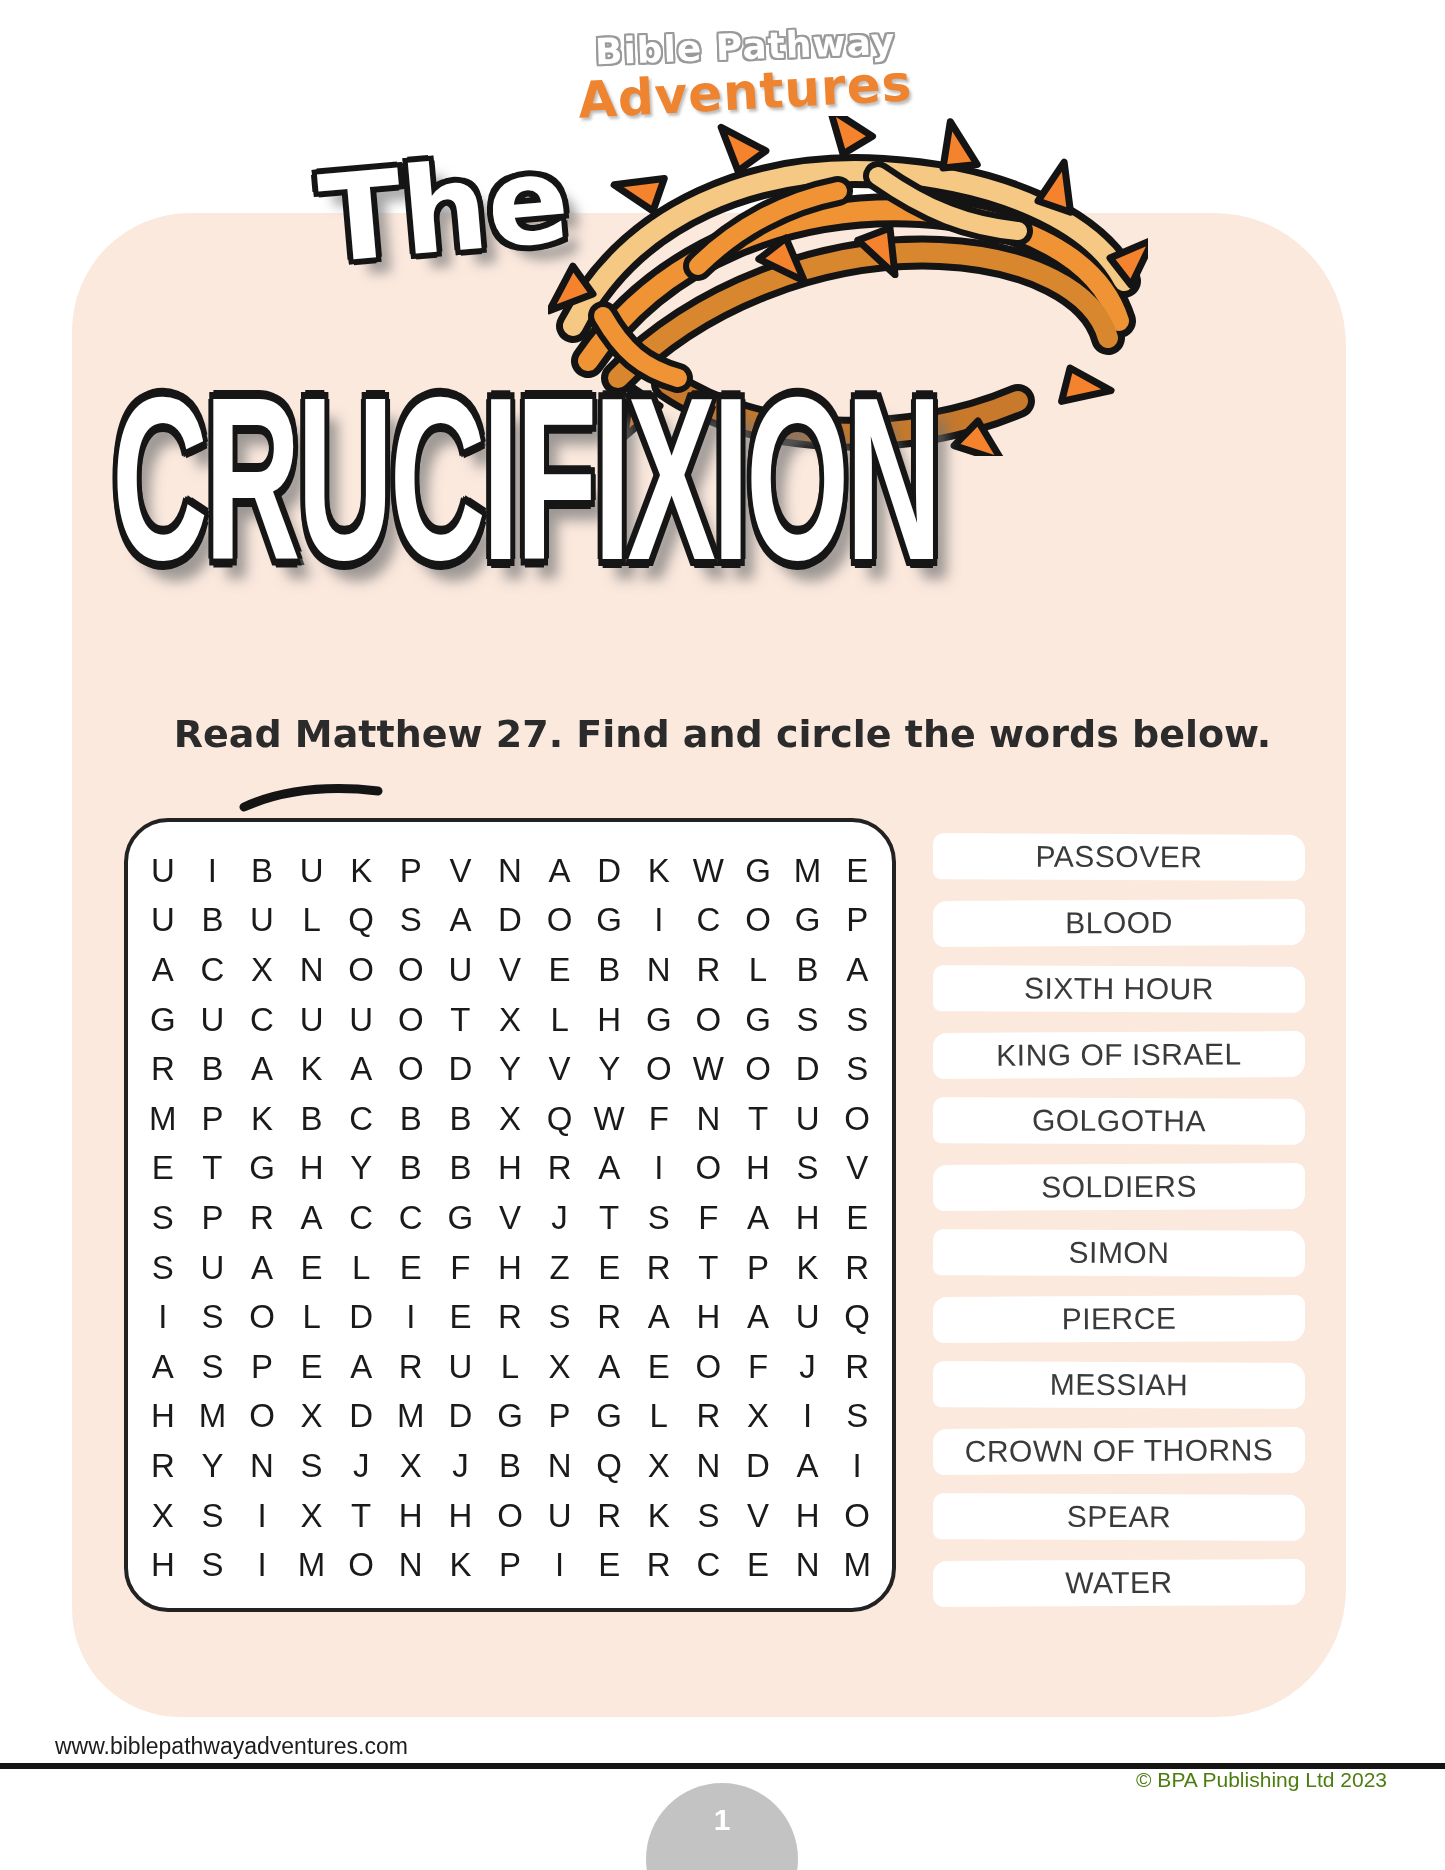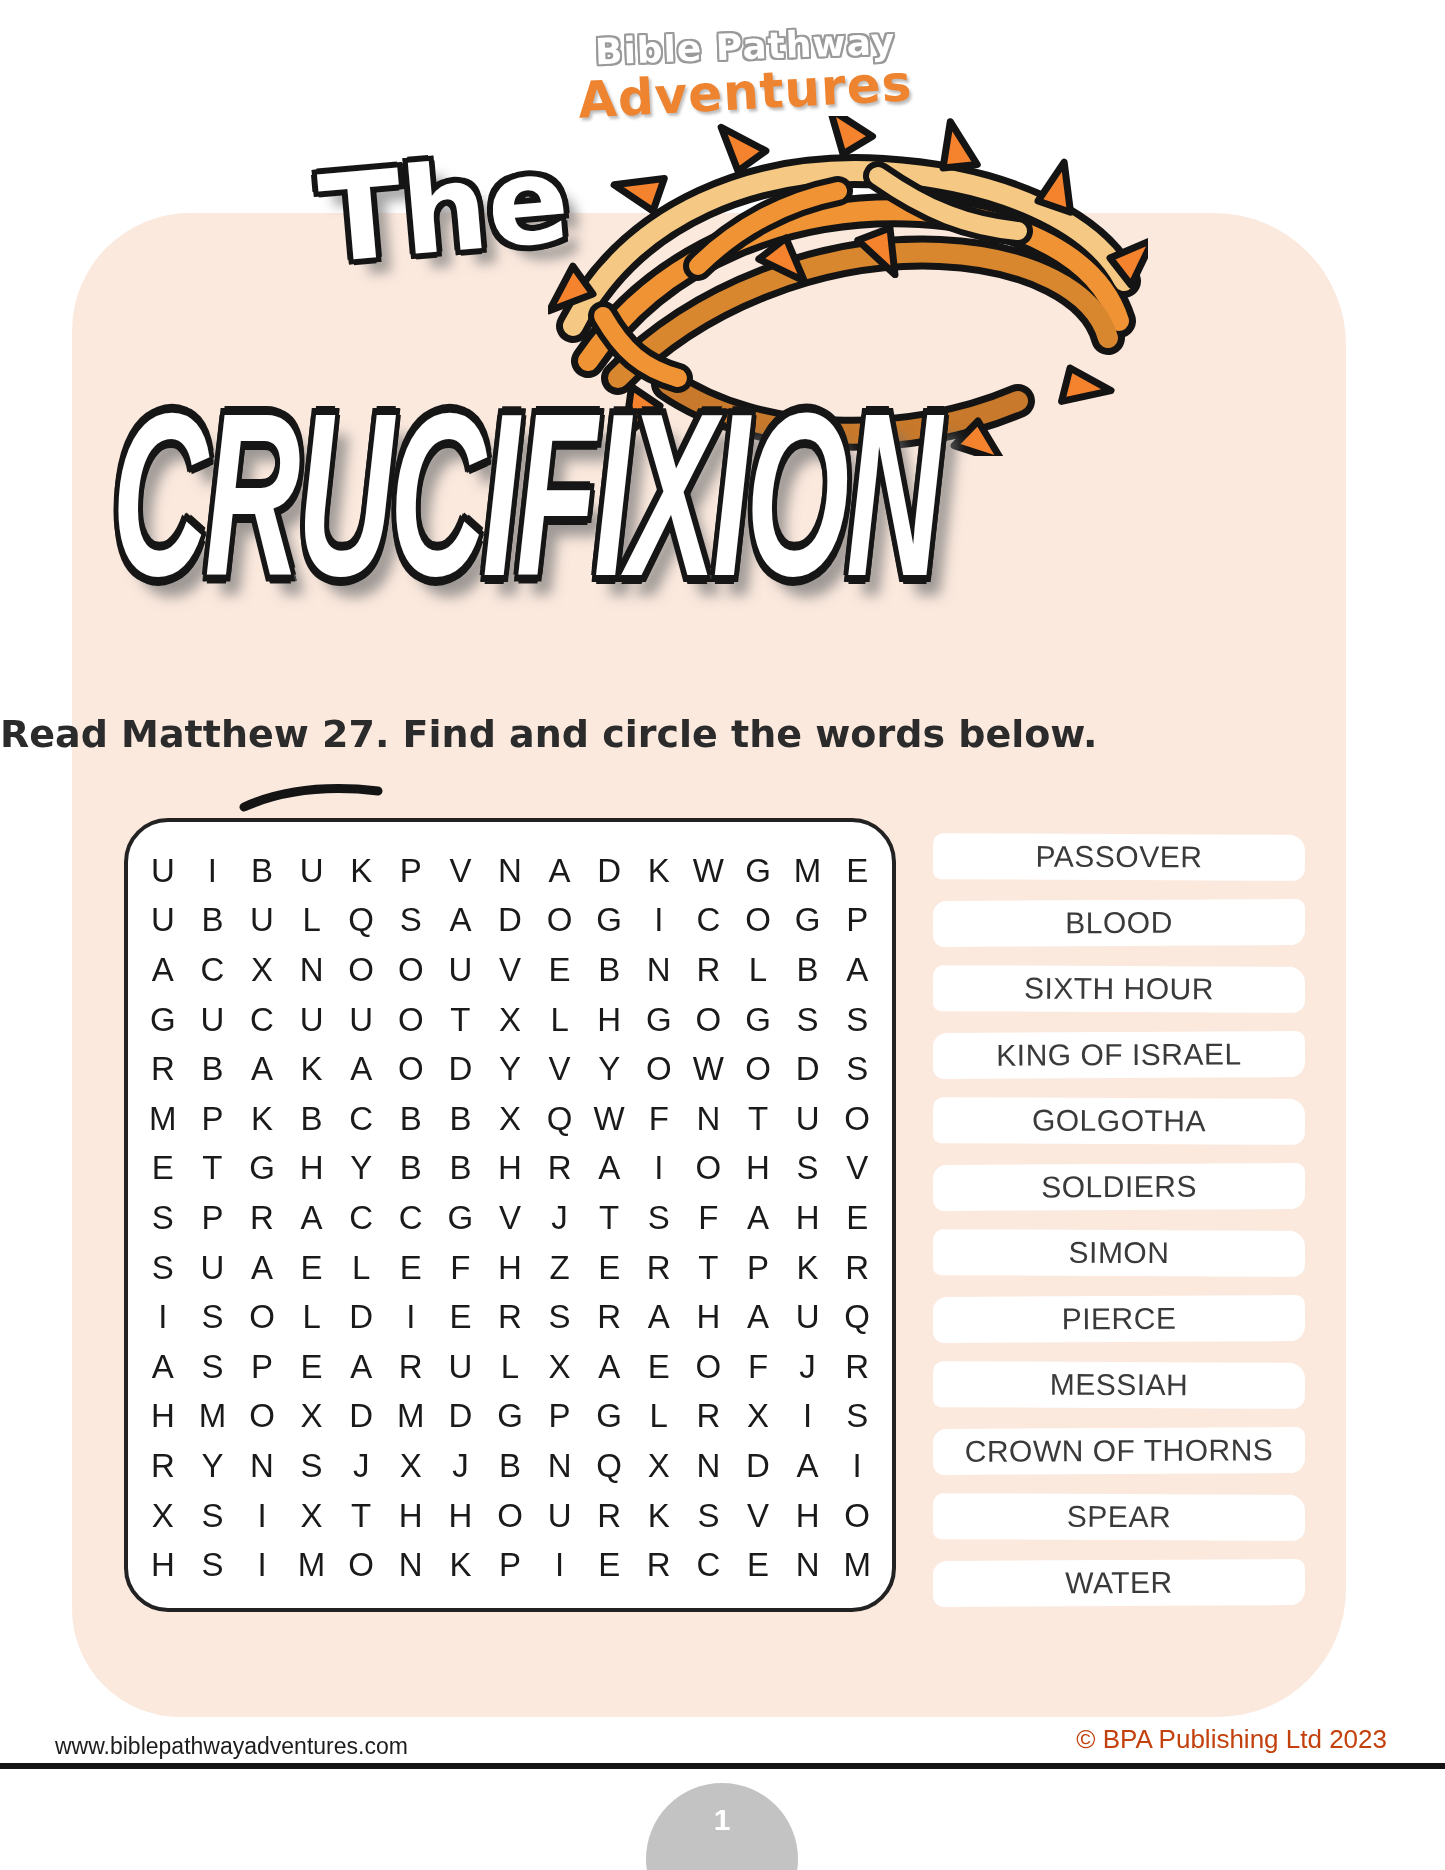--- a/index.html
+++ b/index.html
@@ -50,41 +50,41 @@
     transform:rotate(-5deg);
     -webkit-text-stroke:10px #151515;
     paint-order:stroke fill;
     text-shadow:
       -5px -5px 0 #151515, 5px -5px 0 #151515,
       -5px  5px 0 #151515, 5px  5px 0 #151515,
        0   -6px 0 #151515, 0    6px 0 #151515,
       -6px  0   0 #151515, 6px  0   0 #151515,
       14px 16px 12px rgba(120,120,120,.65);
   }
-  .main-title { position:absolute; left:112px; top:362px; z-index:2;font-style:italic; }
+  .main-title { position:absolute; left:112px; top:346px; z-index:2; }
   .main-title .stretch {
     display:inline-block; white-space:nowrap;
     font-family:"Liberation Sans", sans-serif;
     font-size:160px; font-weight:bold; letter-spacing:-4px;
     color:#ffffff;
     transform:scale(0.83,1.45); transform-origin:left top;
     -webkit-text-stroke:9px #161616;
     paint-order:stroke fill;
     text-shadow:
       -5px -5px 0 #161616, 5px -5px 0 #161616,
       -5px  5px 0 #161616, 5px  5px 0 #161616,
        0   -6px 0 #161616, 0    6px 0 #161616,
       -6px  0   0 #161616, 6px  0   0 #161616,
       16px 14px 12px rgba(115,115,115,.7);
   }
   .crown-illustration { position:absolute; left:548px; top:116px; z-index:1; }
   
   .instruction {
     position:absolute; left:0; right:0; top:712px;
-    text-align:left; z-index:3;
+    text-align:center; z-index:3;
     font-family:"DejaVu Sans", sans-serif;
     font-size:38px; font-weight:bold; color:#2b2b2b;
   }
   .swoosh { position:absolute; left:238px; top:778px; z-index:3; }
   
   .grid-panel {
     position:absolute; left:124px; top:818px;
     width:772px; height:794px; box-sizing:border-box;
     background:#ffffff;
     border:4px solid #222222;
@@ -117,22 +117,22 @@
   
   .footer-line {
     position:absolute; left:0; top:1763px; width:1445px; height:6px;
     background:#141414; z-index:4;
   }
   .footer-left {
     position:absolute; left:55px; top:1733px;
     font-size:23px; color:#1d1d1d; z-index:5;
   }
   .footer-right {
-    position:absolute; right:58px; top:1724px;
-    font-size:26px; color:#c2410c; z-index:5;
+    position:absolute; right:58px; top:1768px;
+    font-size:21px; color:#4d7c0f; z-index:5;
   }
   .page-circle {
     position:absolute; left:646px; top:1783px;
     width:152px; height:152px; border-radius:50%;
     background:#C3C3C3; z-index:4;
   }
   .page-num {
     position:absolute; left:0; right:0; top:20px;
     text-align:center; color:#ffffff;
     font-size:30px; font-weight:bold;

